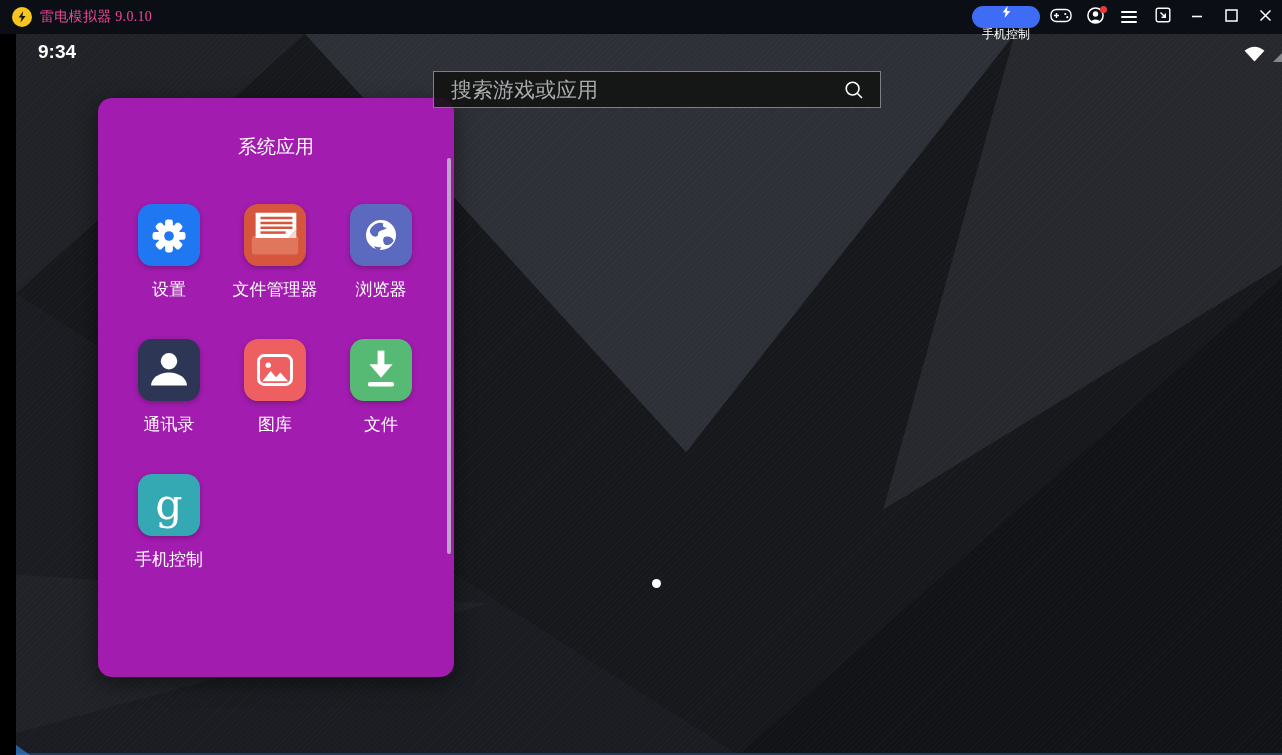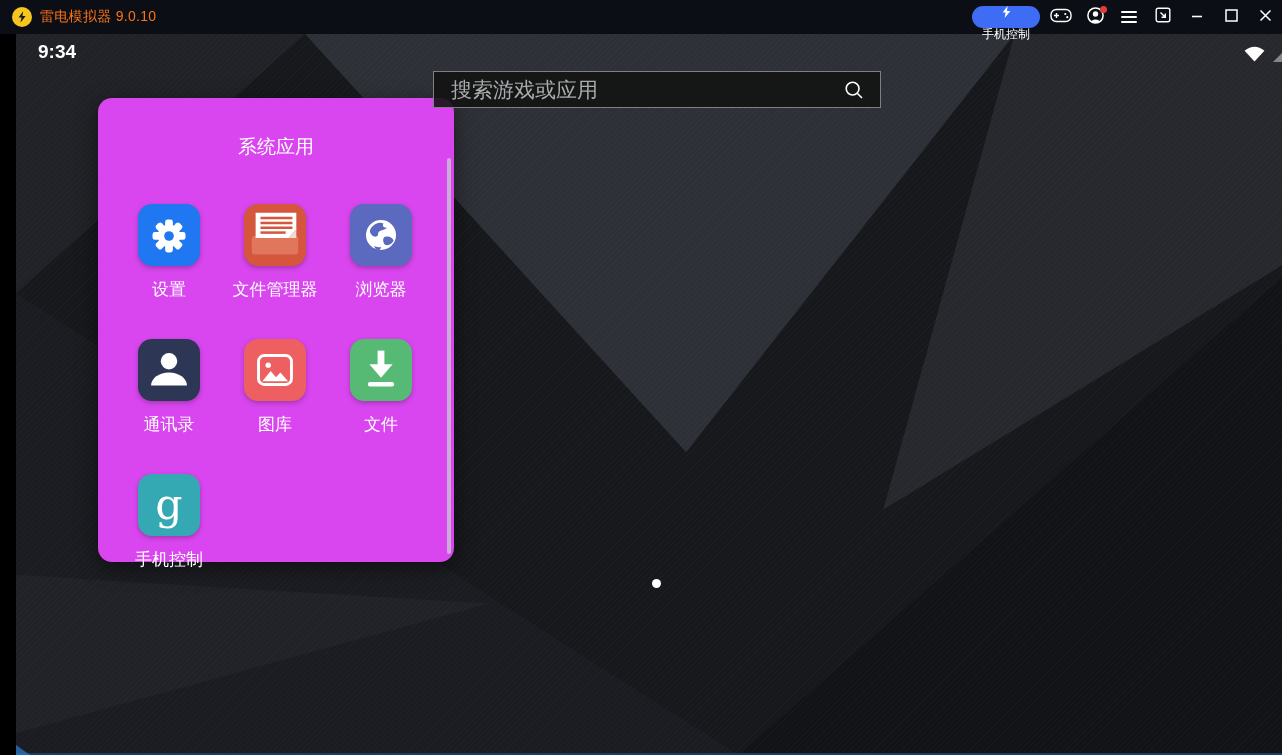--- a/index.html
+++ b/index.html
@@ -3,21 +3,21 @@
 <meta charset="utf-8">
 <style>
   html,body{margin:0;padding:0;background:#000;}
   body{width:1282px;height:755px;overflow:hidden;font-family:"Liberation Sans","DejaVu Sans",sans-serif;position:relative;}
   .window{position:absolute;inset:0;}
 
   
   .titlebar{position:absolute;left:0;top:0;width:1282px;height:34px;background:#0c0e15;display:flex;align-items:center;z-index:50;}
   .tb-left{display:flex;align-items:center;padding-left:12px;gap:8px;}
   .tb-logo{width:20px;height:20px;border-radius:50%;background:#f6c51e;display:flex;align-items:center;justify-content:center;}
-  .tb-title{color:#f97316;font-size:14px;letter-spacing:.3px;}
+  .tb-title{color:#ec4899;font-size:14px;letter-spacing:.3px;font-family:Liberation Serif, serif;}
   .tb-right{margin-left:auto;display:flex;align-items:center;}
   .phone-btn{height:22px;padding:0 10px;border-radius:12px;background:#3e6cf5;color:#fff;font-size:12px;display:flex;align-items:center;gap:5px;margin-right:4px;cursor:pointer;flex-direction:column;}
   .tb-btn{width:34px;height:34px;display:flex;align-items:center;justify-content:center;position:relative;cursor:pointer;}
   .menu-icon{width:16px;height:12px;display:flex;flex-direction:column;justify-content:space-between;}
   .menu-icon i{display:block;height:2px;background:#fff;border-radius:1px;}
   .red-dot{position:absolute;top:6px;right:5px;width:7px;height:7px;border-radius:50%;background:#e23b3b;}
 
   
   .screen{position:absolute;left:16px;top:34px;width:1282px;height:721px;background:#17181c;overflow:hidden;padding-left:32px;}
   .facet{position:absolute;inset:0;}
@@ -31,21 +31,21 @@
 
   .time{position:absolute;left:22px;top:7px;color:#fff;font-size:19px;font-weight:700;z-index:8;}
   .status-icons{position:absolute;right:20px;top:8px;display:flex;align-items:flex-end;gap:8px;z-index:8;}
 
   .search-wrap{position:absolute;left:417px;top:37px;width:448px;height:37px;z-index:10;background:rgba(18,18,18,.88);border:1px solid #7d7f83;box-sizing:border-box;display:flex;align-items:center;}
   .search-input{flex:1;background:transparent;border:none;outline:none;color:#c9cacc;font-size:21px;padding:0 10px 0 17px;font-family:"Liberation Sans","DejaVu Sans",sans-serif;}
   .search-input::placeholder{color:#a9abad;}
   .search-glass{margin-right:16px;display:flex;}
 
   
-  .panel{position:absolute;left:82px;top:64px;width:356px;height:464px;background:#d946ef;border-radius:14px;z-index:5;box-shadow:0 6px 22px rgba(0,0,0,.45);}
+  .panel{position:absolute;left:82px;top:64px;width:356px;height:579px;background:#a21caf;border-radius:14px;z-index:5;box-shadow:0 6px 22px rgba(0,0,0,.45);}
   .panel-title{padding-top:38px;text-align:center;color:#fff;font-size:19px;line-height:22px;}
   .apps-grid{display:grid;grid-template-columns:repeat(3,106px);row-gap:38px;padding-left:18px;margin-top:46px;}
   .app{display:flex;flex-direction:column;align-items:center;cursor:pointer;}
   .app-icon{width:62px;height:62px;border-radius:14px;display:flex;align-items:center;justify-content:center;box-shadow:0 2px 5px rgba(0,0,0,.25);}
   .app-label{margin-top:13px;color:#fff;font-size:17px;line-height:22px;white-space:nowrap;}
   .scroll-thumb{position:absolute;right:3px;top:60px;width:4px;height:396px;border-radius:2px;background:rgba(195,200,206,.8);cursor:pointer;}
 
   .page-dot{position:absolute;left:636px;top:545px;width:9px;height:9px;border-radius:50%;background:#fff;z-index:8;}
 
   .bottom-edge{position:absolute;left:0;bottom:0;width:100%;height:2px;background:#1b3c63;z-index:9;}

